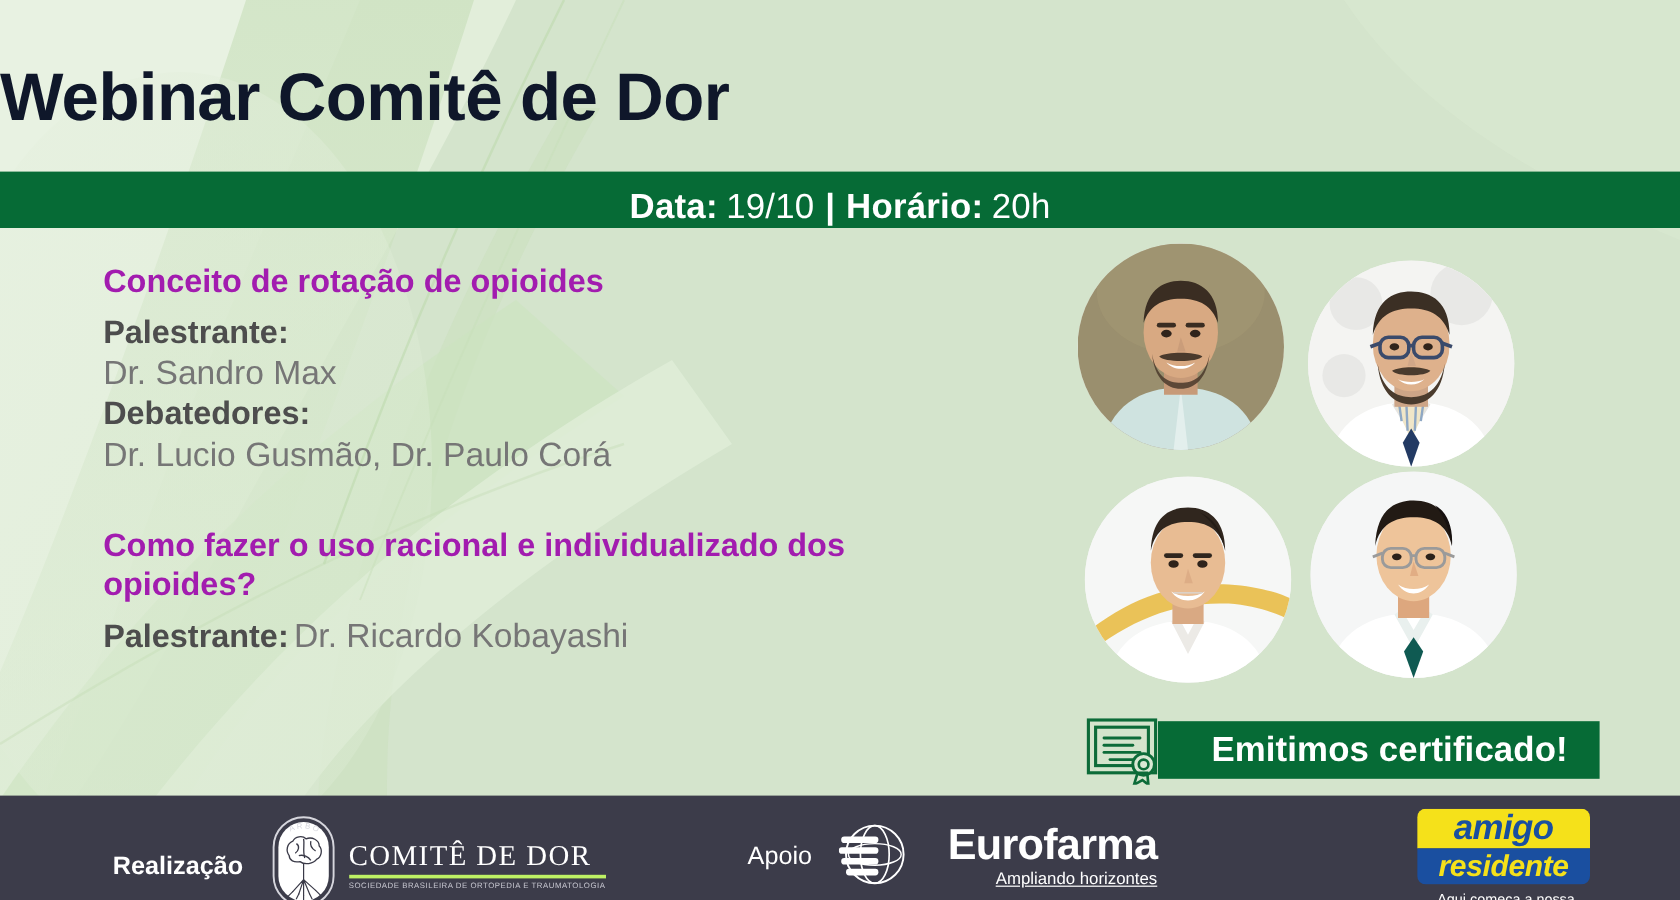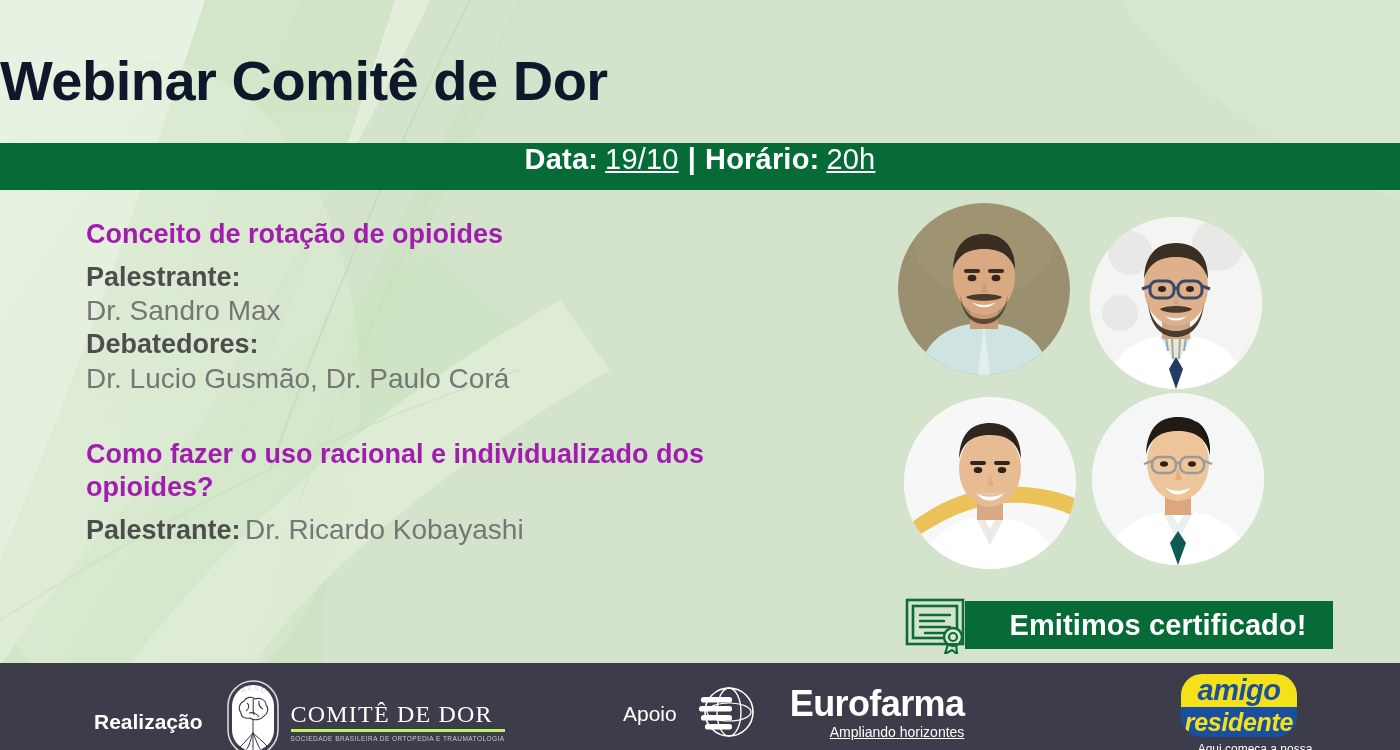--- a/index.html
+++ b/index.html
@@ -17,25 +17,25 @@
   
   .title{
     position:absolute;left:0;top:52px;width:1400px;
     font-size:56px;font-weight:bold;color:#0f172a;letter-spacing:-0.5px;
     line-height:1.05;
   }
 
   
   .datebar{
     position:absolute;left:0;top:143px;width:1400px;height:47px;
-    background:#066b36;display:flex;align-items:flex-start;justify-content:center;
+    background:#066b36;display:flex;align-items:flex-end;justify-content:center;
     color:#ffffff;font-size:29px;letter-spacing:0.2px;
   }
   .datebar .lbl{font-weight:bold;}
-  .datebar .val{font-weight:normal;text-decoration:underline;}
+  .datebar .val{font-weight:normal;}
   .datebar .sep{font-weight:bold;margin:0 9px;}
   .datebar .sp{display:inline-block;width:7px;}
 
   
   .content{position:absolute;left:86px;top:218px;width:700px;}
   .sess-title{
     font-size:27px;font-weight:bold;color:#a21caf;line-height:1.22;
     margin:0 0 10px 0;
   }
   .role{font-size:27px;font-weight:bold;color:#4d4d4d;line-height:1.2;margin:0;}
@@ -89,21 +89,21 @@
 
   .apoio{position:absolute;left:623px;top:24px;display:flex;align-items:center;}
   .apoio .word{color:#ffffff;font-size:21px;font-weight:normal;}
   .euro{display:flex;align-items:flex-start;margin-left:22px;gap:29px;}
   .euro-globe{width:56px;height:54px;margin-top:-2px;}
   .euro-text{margin-left:6px;}
   .euro-name{color:#ffffff;font-size:36px;font-weight:bold;line-height:0.95;letter-spacing:-0.6px;}
   .euro-tag{color:#ffffff;font-size:14px;margin-top:3px;text-align:right;text-decoration:underline;}
 
   .amigo{position:absolute;left:1181px;top:11px;width:148px;}
-  .amigo-box{width:116px;border-radius:21px;overflow:hidden;}
+  .amigo-box{width:144px;border-radius:7px;overflow:hidden;}
   .amigo-top{
     background:#f5e11a;height:33px;display:flex;align-items:center;justify-content:center;
   }
   .amigo-top span{
     color:#1a4fa0;font-size:29px;font-weight:bold;font-style:italic;line-height:1;
     letter-spacing:-0.5px;
   }
   .amigo-bot{
     background:#1a4fa0;height:30px;display:flex;align-items:center;justify-content:center;
   }

